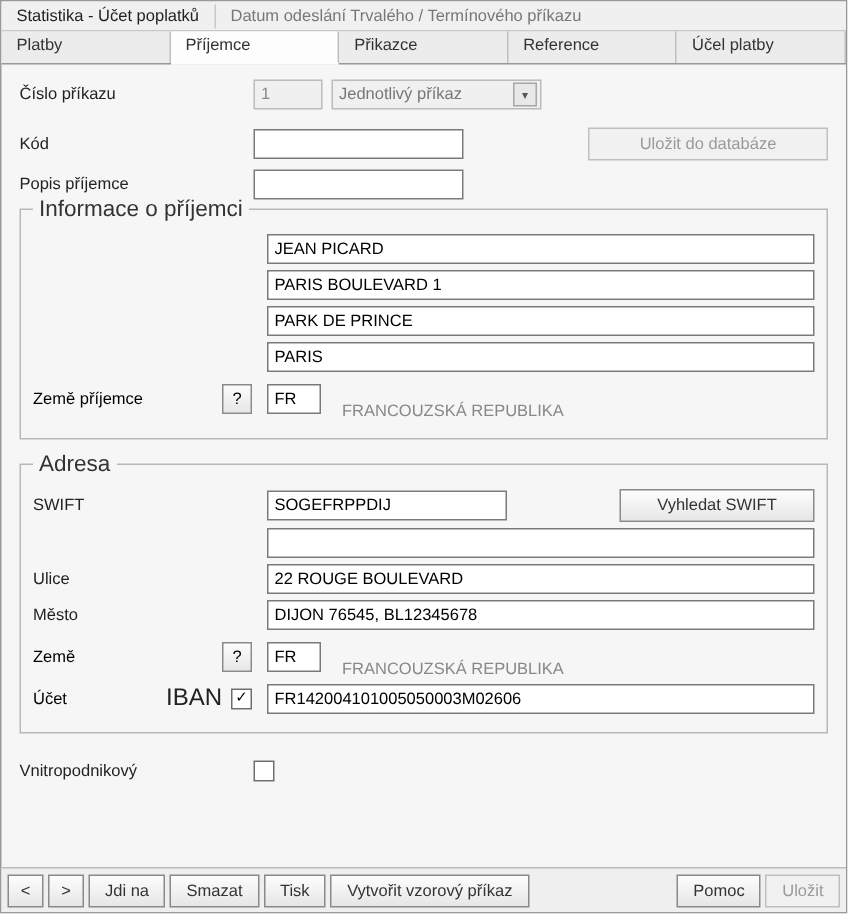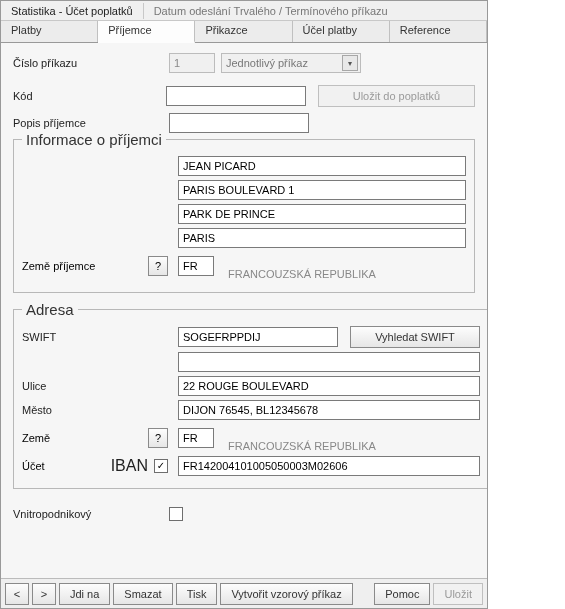--- a/index.html
+++ b/index.html
@@ -5,21 +5,21 @@
   * { box-sizing: border-box; }
   body {
     margin: 0;
     padding: 0;
     font-family: Tahoma, Arial, sans-serif;
     font-size: 11px;
     background: #fff;
     color: #000;
   }
   .window {
-    width: 488px;
+    width: 565px;
     height: 609px;
     border: 1px solid #999;
     background: #f6f6f6;
     position: relative;
     display: flex;
     flex-direction: column;
   }
   .topbar {
     display: flex;
     align-items: center;
@@ -164,42 +164,42 @@
   <div class="topbar">
     <div class="stat">Statistika - Účet poplatků</div>
     <div class="sep"></div>
     <div class="sendinfo">Datum odeslání Trvalého / Termínového příkazu</div>
   </div>
 
   <div class="tabbar">
     <div class="tab">Platby</div>
     <div class="tab active">Příjemce</div>
     <div class="tab">Přikazce</div>
+    <div class="tab">Reference</div>
     <div class="tab">Účel platby</div>
-    <div class="tab">Reference</div>
   </div>
 
   <div class="content">
 
     <div class="row">
       <div class="lbl">Číslo příkazu</div>
       <div class="num-field">1</div>
       <div class="selectbox">
         <span>Jednotlivý příkaz</span>
         <span class="arrow">▾</span>
       </div>
     </div>
 
     <div style="height:6px"></div>
 
     <div class="row">
       <div class="lbl">Kód</div>
       <input type="text" style="width: 140px;" value="">
       <div style="flex:1"></div>
-      <button class="btn disabled wide-btn">Uložit do poplatků</button>
+      <button class="btn disabled wide-btn">Uložit do databáze</button>
     </div>
 
     <div class="row" style="margin-bottom:0">
       <div class="lbl">Popis příjemce</div>
       <input type="text" style="width: 140px;">
     </div>
 
     <fieldset style="margin-top:-2px">
       <legend>Informace o příjemci</legend>
       <div class="field-stack">

